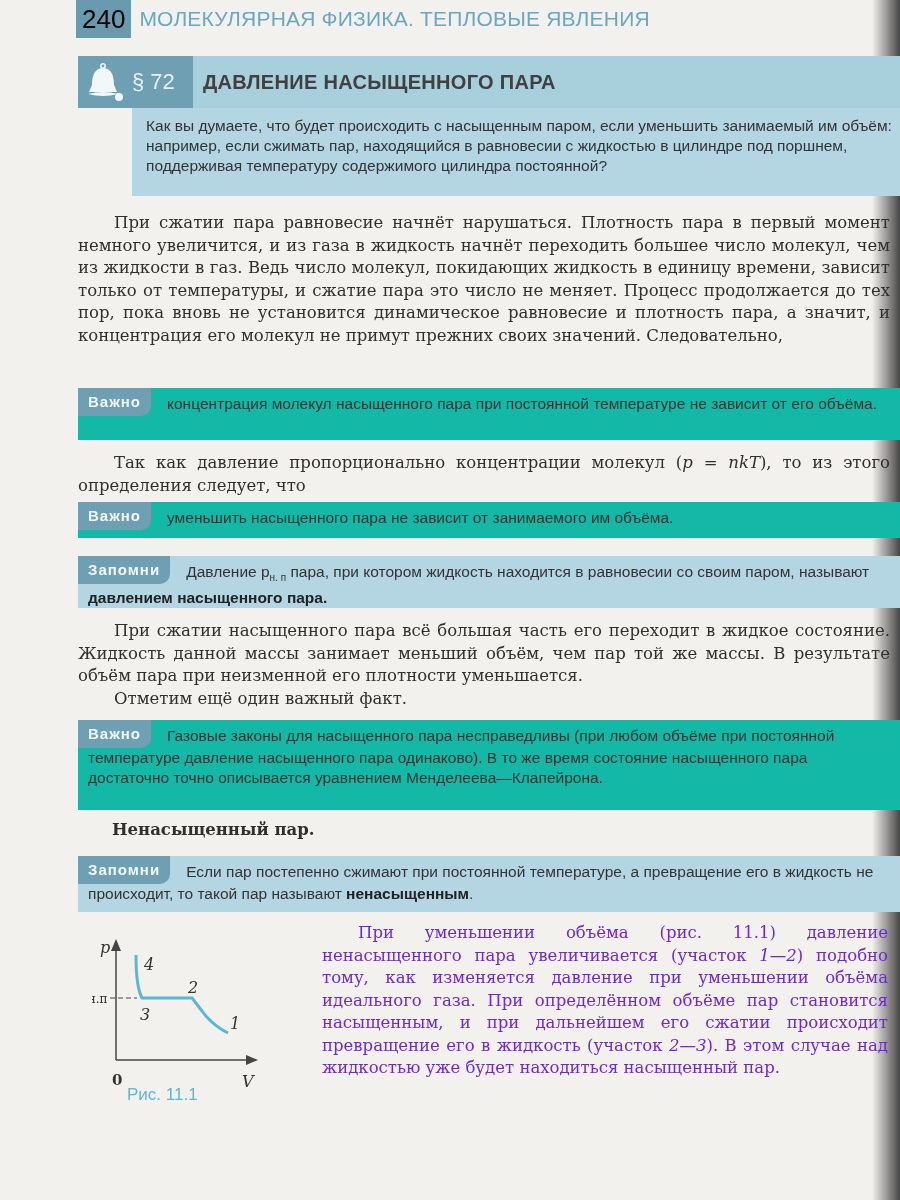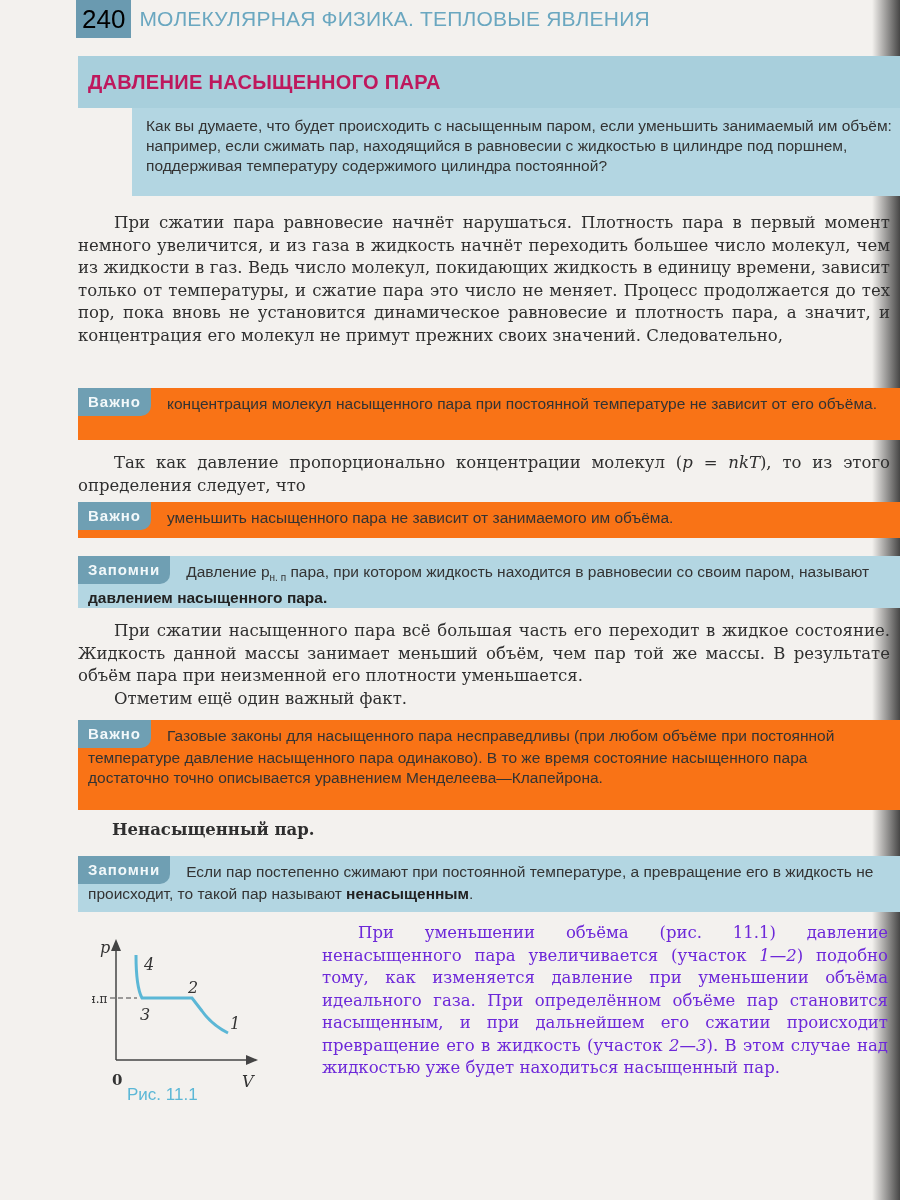--- a/index.html
+++ b/index.html
@@ -4,26 +4,26 @@
 <style>
   html,body{margin:0;padding:0;}
   body{width:900px;height:1200px;background:#f3f1ee;position:relative;overflow:hidden;font-family:"DejaVu Serif",serif;color:#2a2a2a;}
   .right-shadow{position:absolute;right:0;top:0;width:28px;height:1200px;background:linear-gradient(to right,rgba(60,60,60,0),rgba(40,40,40,0.85));}
   .hdr{position:absolute;left:76px;top:0;height:38px;display:flex;align-items:center;}
   .pagenum{background:#6a9ab0;color:#000000;font-family:"Liberation Sans",sans-serif;font-size:26px;padding:2px 6px;height:34px;line-height:34px;}
   .runhead{font-family:"Liberation Sans",sans-serif;color:#6aa7c0;font-size:21px;margin-left:8px;letter-spacing:0.2px;}
   .sec{position:absolute;left:78px;top:56px;width:822px;height:52px;background:#a8cfdc;display:flex;align-items:center;}
   .sec-icon{width:115px;height:52px;background:#6f9fb3;display:flex;align-items:center;padding-left:6px;box-sizing:border-box;}
   .sec-num{font-family:"Liberation Sans",sans-serif;color:#e6f2f7;font-size:22px;margin-left:6px;}
-  .sec-title{font-family:"Liberation Sans",sans-serif;font-weight:bold;font-size:20px;color:#be185d;margin-left:10px;letter-spacing:0.3px;}
+  .sec-title{font-family:"Liberation Sans",sans-serif;font-weight:bold;font-size:20px;color:#404040;margin-left:10px;letter-spacing:0.3px;}
   .intro{position:absolute;left:132px;top:108px;width:768px;height:88px;background:#b3d6e2;box-sizing:border-box;padding:8px 8px 0 14px;font-family:"Liberation Sans",sans-serif;font-size:15.5px;line-height:20px;color:#333;}
   .para{position:absolute;left:78px;width:812px;font-size:16.5px;line-height:22.5px;text-align:justify;color:#2f2f2f;}
   .para p{margin:0;text-indent:36px;}
   .box{position:absolute;left:78px;width:822px;box-sizing:border-box;font-family:"Liberation Sans",sans-serif;font-size:15.5px;line-height:20px;color:#333;padding:6px 10px 6px 10px;}
-  .box.gray{background:#f97316;}
+  .box.gray{background:#14b8a6;}
   .box.blue{background:#b3d6e2;}
   .tag{display:inline-block;background:#6f9fb3;color:#f2f8fa;font-weight:bold;font-size:15px;letter-spacing:1px;padding:2px 10px;border-radius:0 0 10px 0;margin:-6px 16px 0 -10px;vertical-align:top;height:24px;line-height:24px;}
   .box b{font-weight:bold;color:#222;}
   .subhead{position:absolute;left:112px;top:820px;font-weight:bold;font-size:16.5px;color:#2f2f2f;}
   .fig{position:absolute;left:92px;top:925px;width:210px;height:190px;}
   .fig-caption{position:absolute;left:127px;top:1085px;font-family:"Liberation Sans",sans-serif;color:#5bb7d6;font-size:17px;}
   .right-para{position:absolute;left:322px;top:922px;width:566px;font-size:16.5px;line-height:22.5px;text-align:justify;color:#6d28d9;}
   .right-para p{margin:0;text-indent:0;}
   i{font-style:italic;}
 </style>
@@ -31,20 +31,29 @@
 <body>
 
 <div class="right-shadow"></div>
 
 <div class="hdr">
   <span class="pagenum">240</span>
   <span class="runhead">МОЛЕКУЛЯРНАЯ ФИЗИКА. ТЕПЛОВЫЕ ЯВЛЕНИЯ</span>
 </div>
 
 <div class="sec">
+  <div class="sec-icon">
+    <svg width="42" height="42" viewBox="0 0 42 42">
+      <circle cx="19" cy="5" r="2.2" fill="none" stroke="#f2f8fa" stroke-width="1.5"></circle>
+      <path d="M19 7 C10 7 8 16 8 24 L5 31 L33 31 L30 24 C30 16 28 7 19 7 Z" fill="#f2f8fa"></path>
+      <path d="M4 33 Q19 29 34 33 Q19 37 4 33 Z" fill="#f2f8fa"></path>
+      <circle cx="35" cy="36" r="4" fill="#f2f8fa"></circle>
+    </svg>
+    <span class="sec-num">§ 72</span>
+  </div>
   <span class="sec-title">ДАВЛЕНИЕ НАСЫЩЕННОГО ПАРА</span>
 </div>
 
 <div class="intro">Как вы думаете, что будет происходить с насыщенным паром, если уменьшить занимаемый им объём: например, если сжимать пар, находящийся в равновесии с жидкостью в цилиндре под поршнем, поддерживая температуру содержимого цилиндра постоянной?</div>
 
 <div class="para" style="top:212px;">
   <p>При сжатии пара равновесие начнёт нарушаться. Плотность пара в первый момент немного увеличится, и из газа в жидкость начнёт переходить большее число молекул, чем из жидкости в газ. Ведь число молекул, покидающих жидкость в единицу времени, зависит только от температуры, и сжатие пара это число не меняет. Процесс продолжается до тех пор, пока вновь не установится динамическое равновесие и плотность пара, а значит, и концентрация его молекул не примут прежних своих значений. Следовательно,</p>
 </div>
 
 <div class="box gray" style="top:388px;height:52px;">

